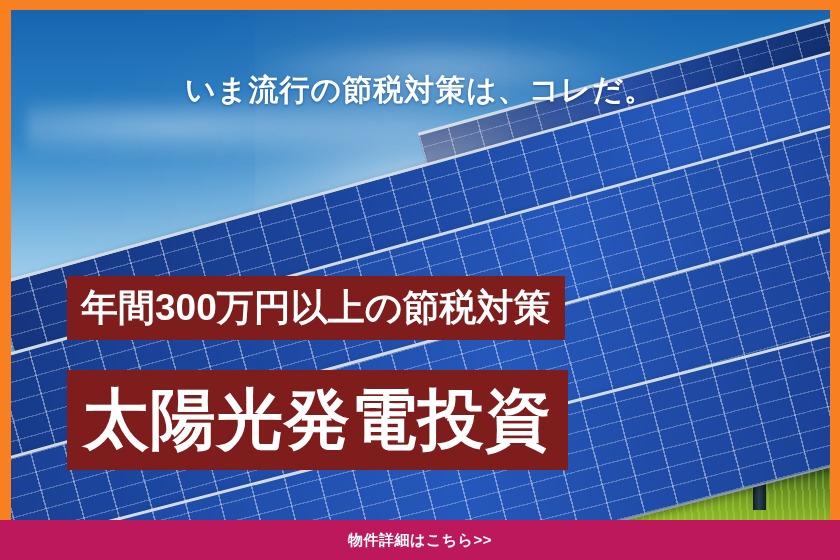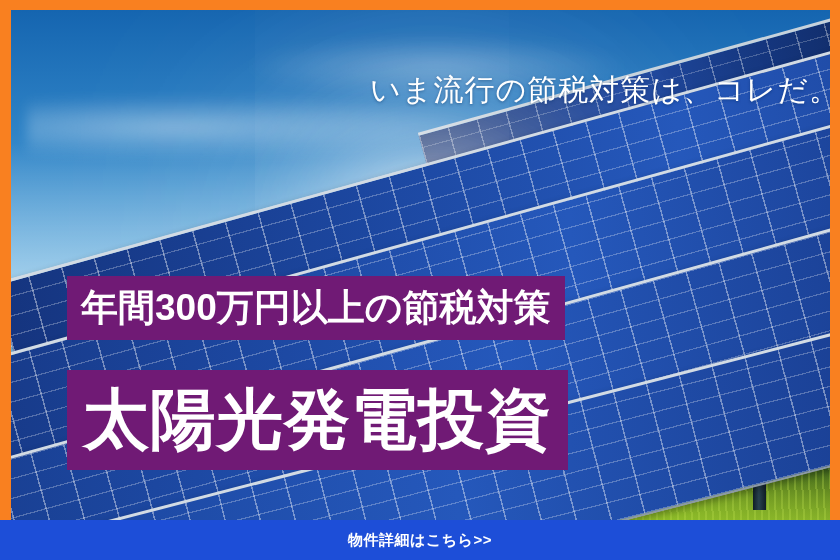--- a/index.html
+++ b/index.html
@@ -107,36 +107,36 @@
   }
 
   
   .frame-top    { position:absolute; left:0; top:0; width:100%; height:10px; background:#F98020; }
   .frame-left   { position:absolute; left:0; top:0; width:11px; height:100%; background:#F98020; }
   .frame-right  { position:absolute; right:0; top:0; width:10px; height:100%; background:#F98020; }
 
   
   #cta-bar {
     position:absolute; left:0; right:0; bottom:0; height:40px;
-    background:#1d4ed8; display:flex; align-items:center; justify-content:center;
+    background:#be185d; display:flex; align-items:center; justify-content:center;
   }
   #cta-bar .cta-text {
     color:#fff; font-size:15px; font-weight:bold; letter-spacing:.5px;
   }
 
   
   #headline {
-    position:absolute; left:0; right:0; top:70px; text-align:right;
-    color:#ffffff; font-size:30px; font-weight:normal; letter-spacing:1px;
+    position:absolute; left:0; right:0; top:70px; text-align:center;
+    color:#ffffff; font-size:30px; font-weight:bold; letter-spacing:1px;
     text-shadow:0 1px 3px rgba(0,40,90,.45);
   }
 
   
   .band {
-    position:absolute; background:#701a75; color:#fff; font-weight:bold;
+    position:absolute; background:#7f1d1d; color:#fff; font-weight:bold;
     display:flex; align-items:center; white-space:nowrap;
   }
   #band-savings {
     left:67px; top:276px; height:64px; padding:0 14px;
     font-size:37px; letter-spacing:0px;
   }
   #band-title {
     left:67px; top:370px; height:100px; padding:16px 16px;
     font-size:66px; letter-spacing:1px;
   }

